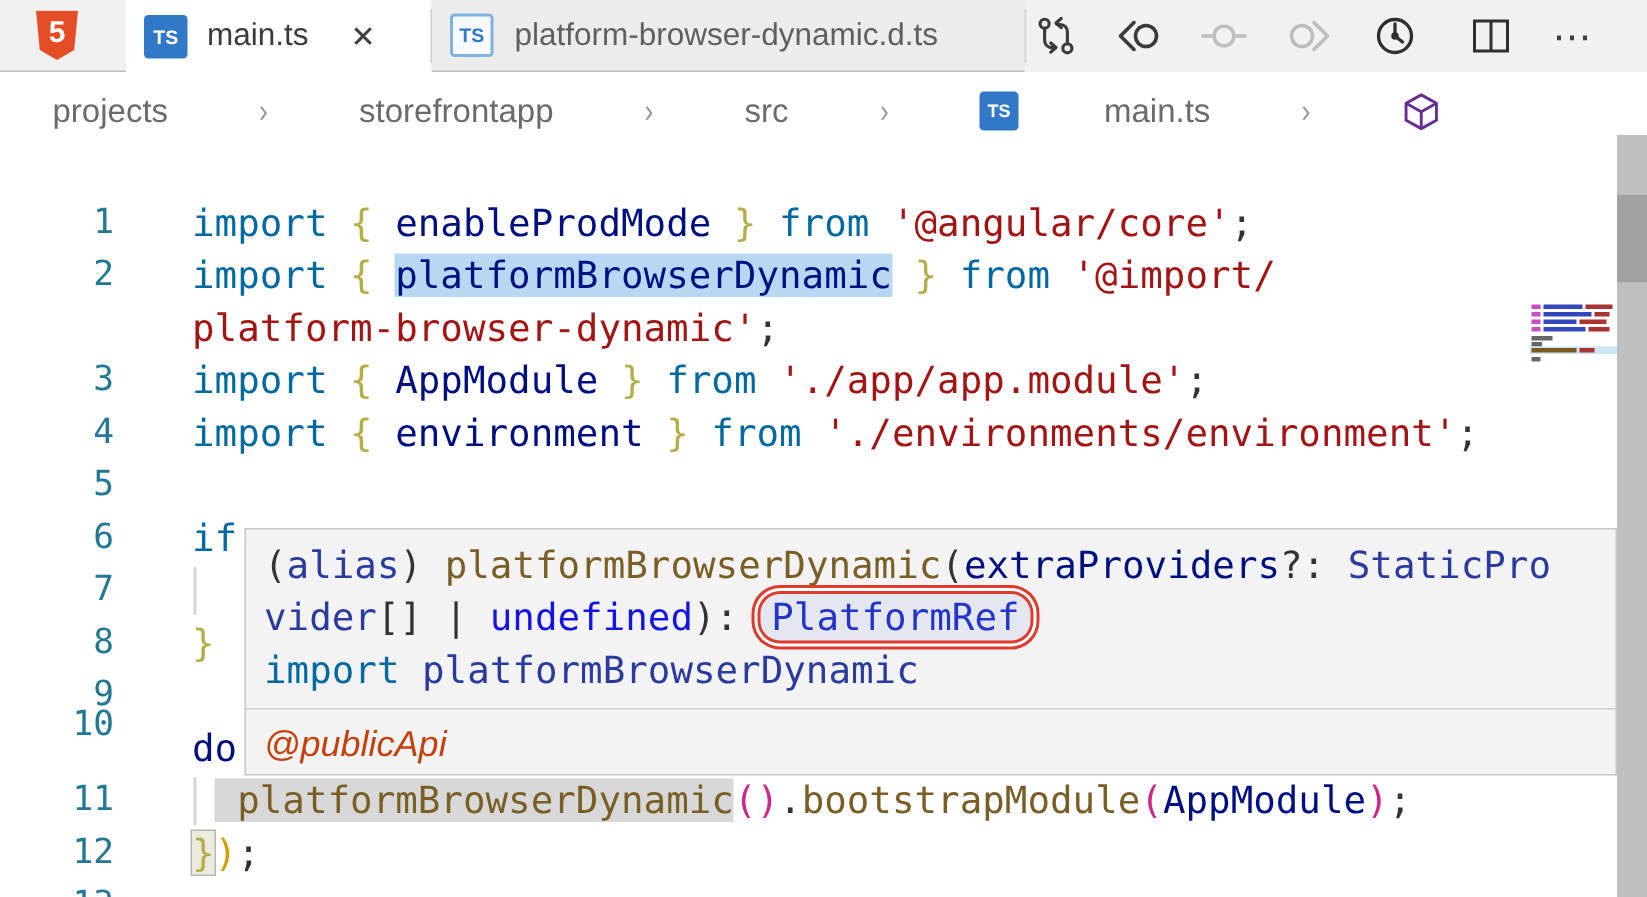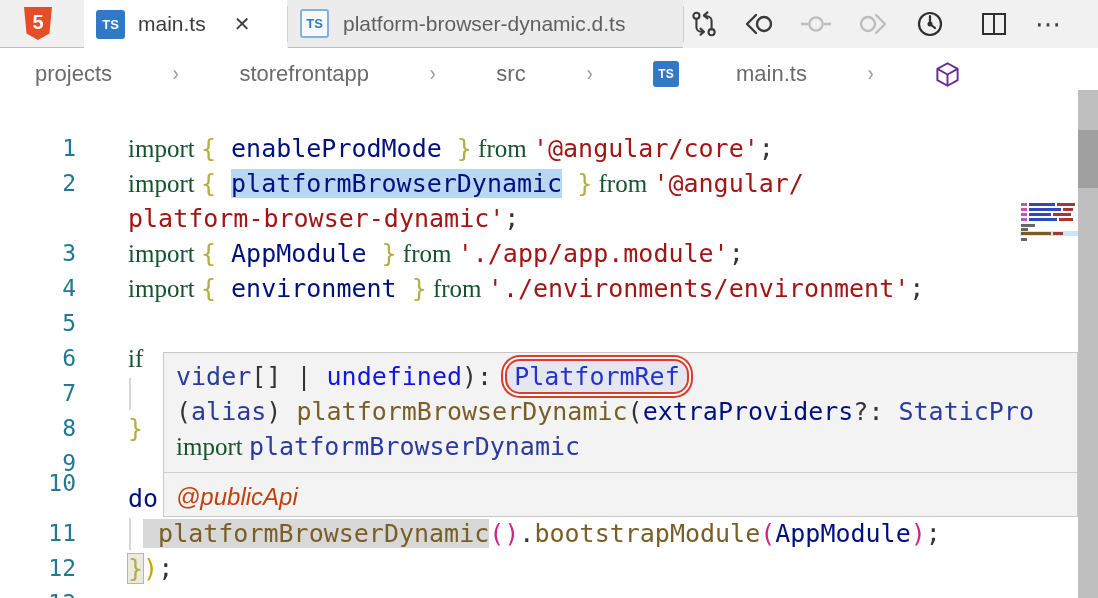--- a/index.html
+++ b/index.html
@@ -42,21 +42,21 @@
 
   
   #editor { position:absolute; left:0; top:100px; width:1098px; height:498px; background:#fff; }
   #blame { position:absolute; left:128px; top:5px; font-size:19px; color:#9a9a9a; white-space:pre; }
   .code-row { position:absolute; left:0; width:1015px; height:35px; font-family:"DejaVu Sans Mono", monospace;
     font-size:25px; line-height:35px; white-space:pre; padding-left:128px; }
   .gut { position:absolute; left:0; width:76px; text-align:right; height:35px;
     font-family:"DejaVu Sans Mono", monospace; font-size:23px; line-height:35px; color:#237893; }
   .guide { position:absolute; left:129px; top:2px; height:32px; border-left:2px solid #d6d6d6; }
 
-  .tk-kw   { color:#14532d;font-family:Liberation Serif, serif; }
+  .tk-kw   { color:#0369a1; }
   .tk-id   { color:#001080; }
   .tk-fn   { color:#795e26; }
   .tk-str  { color:#a31515; }
   .tk-brace{ color:#b3ae46; }
   .tk-pink { color:#d02687; }
   .tk-gold { color:#d19f00; }
   .tk-plain{ color:#333333; }
   .tk-type { color:#2b3a9e; }
   .tk-blue { color:#1414e6; }
   .tk-hlb  { background:#b8d7f3; }
@@ -184,21 +184,21 @@
         <div class="gut" style="top: 276px;">7</div>
         <div class="gut" style="top: 311px;">8</div>
         <div class="gut" style="top: 346px;">9</div>
         <div class="gut" style="top: 366px;">10</div>
         <div class="gut" style="top: 416px;">11</div>
         <div class="gut" style="top: 451px;">12</div>
         <div class="gut" style="top: 486px;">13</div>
       </div>
     <div id="code-layer">
         <div class="code-row" style="top: 31px;"><span class="tk-kw">import </span><span class="tk-brace">{ </span><span class="tk-id">enableProdMode</span><span class="tk-brace"> }</span><span class="tk-kw"> from </span><span class="tk-str">'@angular/core'</span><span class="tk-plain">;</span></div>
-        <div class="code-row" style="top: 66px;"><span class="tk-kw">import </span><span class="tk-brace">{ </span><span class="tk-id tk-hlb">platformBrowserDynamic</span><span class="tk-brace"> }</span><span class="tk-kw"> from </span><span class="tk-str">'@angular/</span></div>
+        <div class="code-row" style="top: 66px;"><span class="tk-kw">import </span><span class="tk-brace">{ </span><span class="tk-id tk-hlb">platformBrowserDynamic</span><span class="tk-brace"> }</span><span class="tk-kw"> from </span><span class="tk-str">'@import/</span></div>
         <div class="code-row" style="top: 101px;"><span class="tk-str">platform-browser-dynamic'</span><span class="tk-plain">;</span></div>
         <div class="code-row" style="top: 136px;"><span class="tk-kw">import </span><span class="tk-brace">{ </span><span class="tk-id">AppModule</span><span class="tk-brace"> }</span><span class="tk-kw"> from </span><span class="tk-str">'./app/app.module'</span><span class="tk-plain">;</span></div>
         <div class="code-row" style="top: 171px;"><span class="tk-kw">import </span><span class="tk-brace">{ </span><span class="tk-id">environment</span><span class="tk-brace"> }</span><span class="tk-kw"> from </span><span class="tk-str">'./environments/environment'</span><span class="tk-plain">;</span></div>
         <div class="code-row" style="top: 241px;"><span class="tk-kw">if</span></div>
         <div class="code-row" style="top: 276px;"><span class="guide"></span></div>
         <div class="code-row" style="top: 311px;"><span class="tk-brace">}</span></div>
         <div class="code-row" style="top: 381px;"><span class="tk-id">do</span></div>
         <div class="code-row" style="top: 416px;"><span class="guide"></span><span class="tk-plain"> </span><span class="tk-fn tk-hlg"> platformBrowserDynamic</span><span class="tk-pink">()</span><span class="tk-plain">.</span><span class="tk-fn">bootstrapModule</span><span class="tk-pink">(</span><span class="tk-id">AppModule</span><span class="tk-pink">)</span><span class="tk-plain">;</span></div>
         <div class="code-row" style="top: 451px;"><span class="tk-brace tk-match">}</span><span class="tk-gold">)</span><span class="tk-plain">;</span></div>
       </div>
@@ -234,22 +234,22 @@
           <span class="mm-seg" style="background: rgb(102, 102, 102); width: 6px;"></span>
         </div>
         <div class="mm-band" style="top: 31px; height: 5px;">
           <span class="mm-seg" style="background: rgb(122, 90, 32); width: 30px; height: 3px; margin-right: 2px;"></span>
           <span class="mm-seg" style="background: rgb(170, 51, 51); width: 10px; height: 3px; margin-right: 2px;"></span>
         </div>
       </div>
 
     <div id="tooltip">
       <div class="tip-code">
+        <div class="tip-line"><span class="tk-plain">(</span><span class="tk-type">alias</span><span class="tk-plain">) </span><span class="tk-fn">platformBrowserDynamic</span><span class="tk-plain">(</span><span class="tk-id">extraProviders</span><span class="tk-plain">?: </span><span class="tk-type">StaticPro</span></div>
         <div class="tip-line"><span class="tk-type">vider</span><span class="tk-plain">[] | </span><span class="tk-blue">undefined</span><span class="tk-plain">): </span><span class="tk-ref">PlatformRef</span></div>
-        <div class="tip-line"><span class="tk-plain">(</span><span class="tk-type">alias</span><span class="tk-plain">) </span><span class="tk-fn">platformBrowserDynamic</span><span class="tk-plain">(</span><span class="tk-id">extraProviders</span><span class="tk-plain">?: </span><span class="tk-type">StaticPro</span></div>
         <div class="tip-line"><span class="tk-kw">import </span><span class="tk-type">platformBrowserDynamic</span></div>
       </div>
       <div class="tip-divider"></div>
       <div class="tip-tag">@publicApi</div>
     </div>
   </div>
 
   <div id="scrollbar">
     <div id="scroll-thumb"></div>
   </div>

